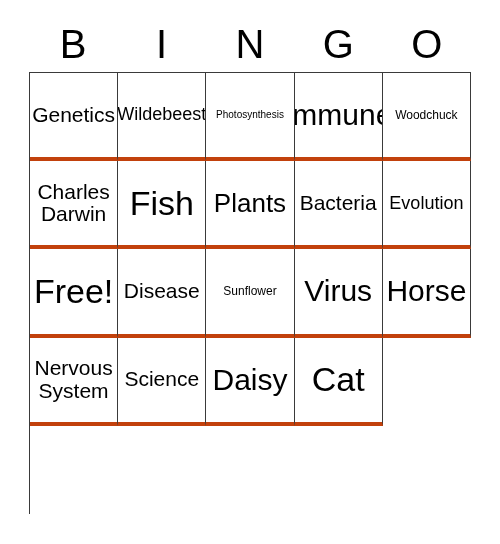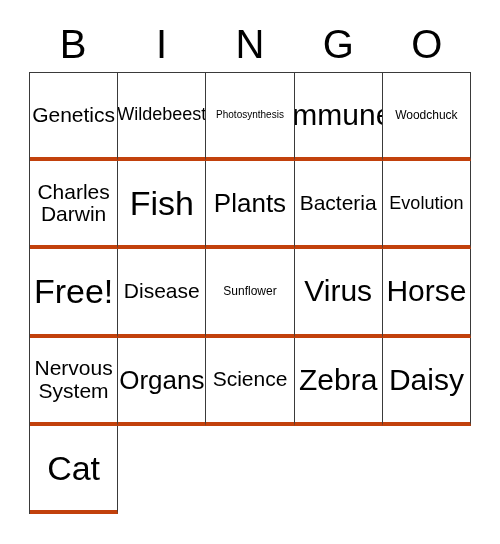--- a/index.html
+++ b/index.html
@@ -143,30 +143,24 @@
     <div class="bingo-cell fs-xl">
         <span class="cell-text">Virus</span>
       </div>
     <div class="bingo-cell fs-xl">
         <span class="cell-text">Horse</span>
       </div>
     <div class="bingo-cell fs-md">
         <span class="cell-text">Nervous
 System</span>
       </div>
-    <div class="bingo-cell fs-lg">
-        <span class="cell-text">Organs</span>
-      </div>
     <div class="bingo-cell fs-md">
         <span class="cell-text">Science</span>
       </div>
 
-    <div class="bingo-cell fs-xl">
-        <span class="cell-text">Zebra</span>
-      </div>
     <div class="bingo-cell fs-xl">
         <span class="cell-text">Daisy</span>
       </div>
     <div class="bingo-cell fs-xxl">
         <span class="cell-text">Cat</span>
       </div>
 
   </div>
 </div>
 

